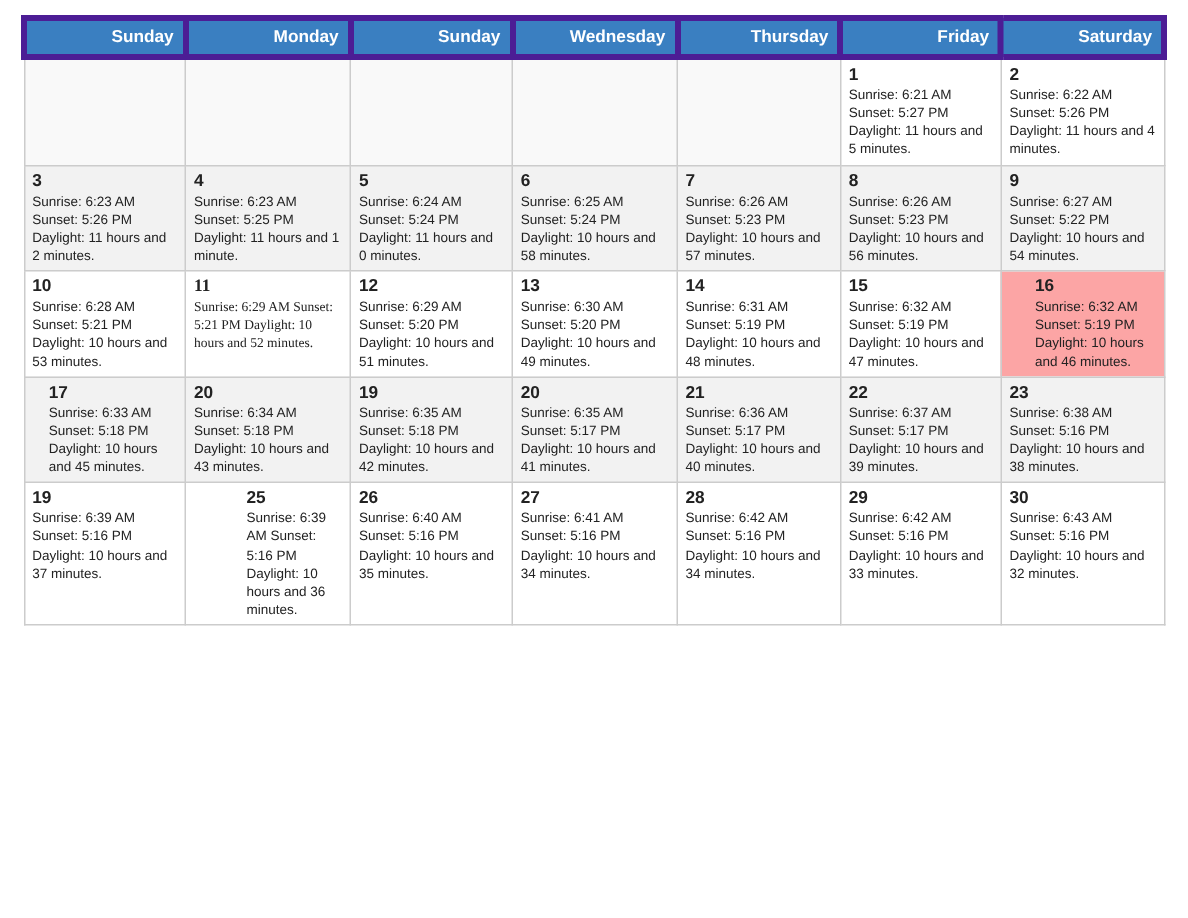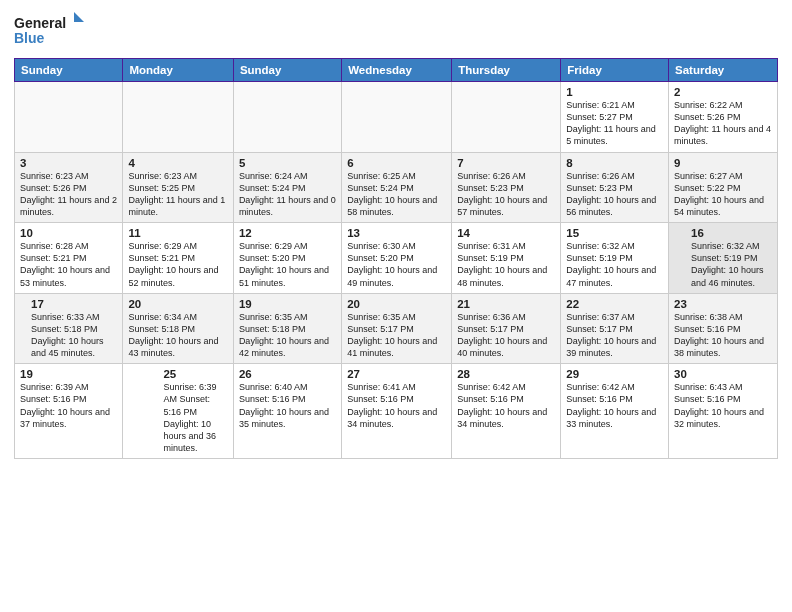--- a/index.html
+++ b/index.html
@@ -44,23 +44,23 @@
     .calendar {
       width: 100%;
       border-collapse: collapse;
       border: 1px solid #ccc;
     }
     .calendar th {
       background: #3a7fc1;
       color: #fff;
       font-size: 11.5px;
       font-weight: bold;
-      text-align: left;
+      text-align: right;
       padding: 5px 6px;
-      border: 1px solid #4c1d95;
+      border: 4px solid #4c1d95;
     }
     .calendar td {
       vertical-align: top;
       border: 1px solid #ccc;
       padding: 4px 5px;
       width: 113px;
       min-height: 72px;
       font-size: 9.5px;
       color: #222;
       background: #fff;
@@ -83,33 +83,20 @@
       color: #222;
     }
     .empty {
       background: #f9f9f9 !important;
     }
   </style>
 </head>
 <body>
 
 <div class="page">
-  <div class="header">
-    <div class="logo">
-  <svg width="70" height="40" viewBox="0 0 70 40" xmlns="http://www.w3.org/2000/svg">
-    <text x="0" y="18" font-size="14" font-weight="bold" fill="#222" font-family="Arial">General</text>
-    <text x="0" y="33" font-size="14" font-weight="bold" fill="#3a7fc1" font-family="Arial">Blue</text>
-    <polygon points="60,2 70,12 60,12" fill="#3a7fc1"></polygon>
-  </svg>
-</div>
-    <div class="title-area">
-      <div class="month-title"></div>
-      <div class="location"></div>
-    </div>
-  </div>
 
   <table class="calendar">
     <thead>
       <tr>
       <th>Sunday</th>
           <th>Monday</th>
           <th>Sunday</th>
           <th>Wednesday</th>
           <th>Thursday</th>
           <th>Friday</th>
@@ -190,21 +177,21 @@
           </td>
         </tr>
         <tr>
           <td style="background: rgb(255, 255, 255); margin-left: 30px;">
             <span class="day-num">10</span>
             <div class="day-info">Sunrise: 6:28 AM
 Sunset: 5:21 PM
 Daylight: 10 hours
 and 53 minutes.</div>
           </td>
-          <td style="background: rgb(255, 255, 255);">
+          <td style="background: rgb(255, 255, 255); font-family: Liberation Serif, serif;">
             <span class="day-num">11</span>
             <div class="day-info">Sunrise: 6:29 AM
 Sunset: 5:21 PM
 Daylight: 10 hours
 and 52 minutes.</div>
           </td>
           <td style="background: rgb(255, 255, 255);">
             <span class="day-num">12</span>
             <div class="day-info">Sunrise: 6:29 AM
 Sunset: 5:20 PM
@@ -225,21 +212,21 @@
 Daylight: 10 hours
 and 48 minutes.</div>
           </td>
           <td style="background: rgb(255, 255, 255); margin-top: 23px;">
             <span class="day-num">15</span>
             <div class="day-info">Sunrise: 6:32 AM
 Sunset: 5:19 PM
 Daylight: 10 hours
 and 47 minutes.</div>
           </td>
-          <td style="background: #e5e5e5; padding-left: 22px;">
+          <td style="background: #fca5a5; padding-left: 22px;">
             <span class="day-num">16</span>
             <div class="day-info">Sunrise: 6:32 AM
 Sunset: 5:19 PM
 Daylight: 10 hours
 and 46 minutes.</div>
           </td>
         </tr>
         <tr>
           <td style="background: rgb(242, 242, 242); padding-left: 16px;">
             <span class="day-num">17</span>

